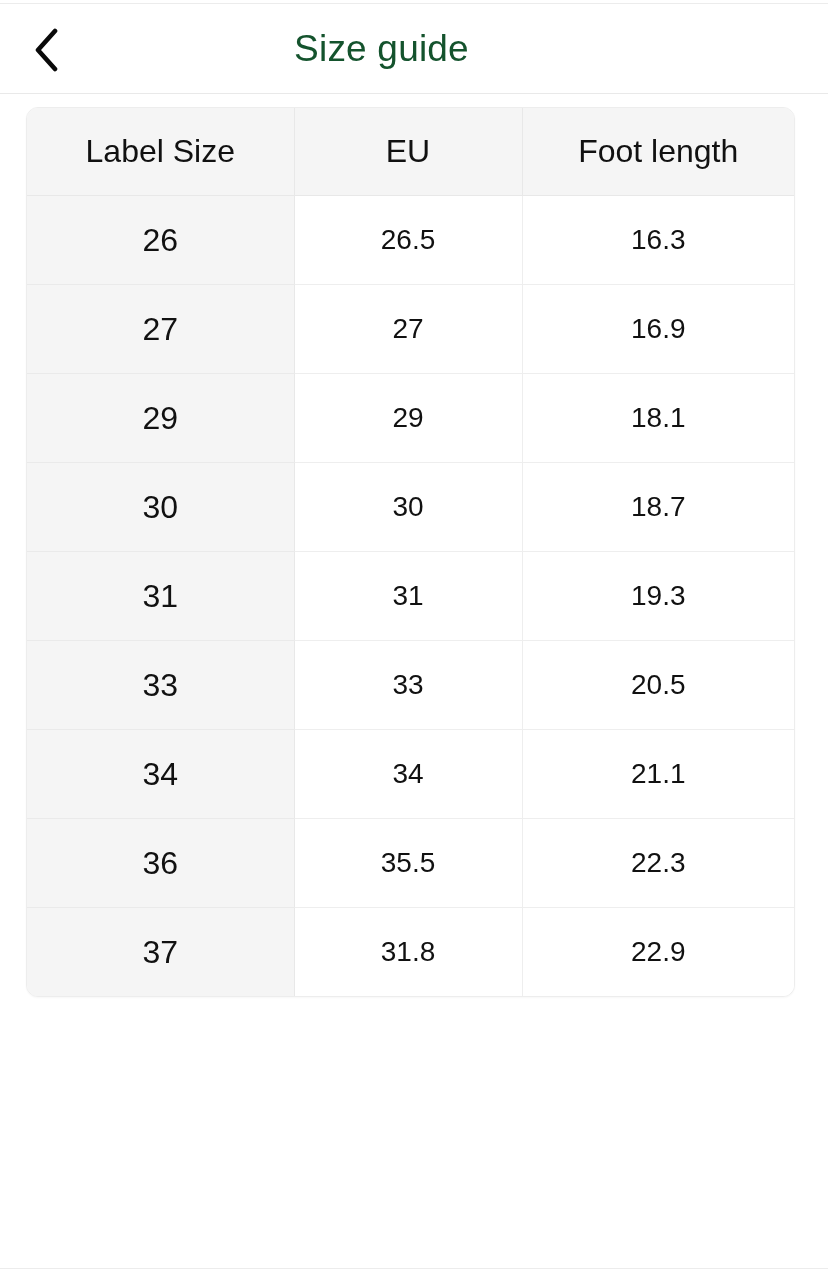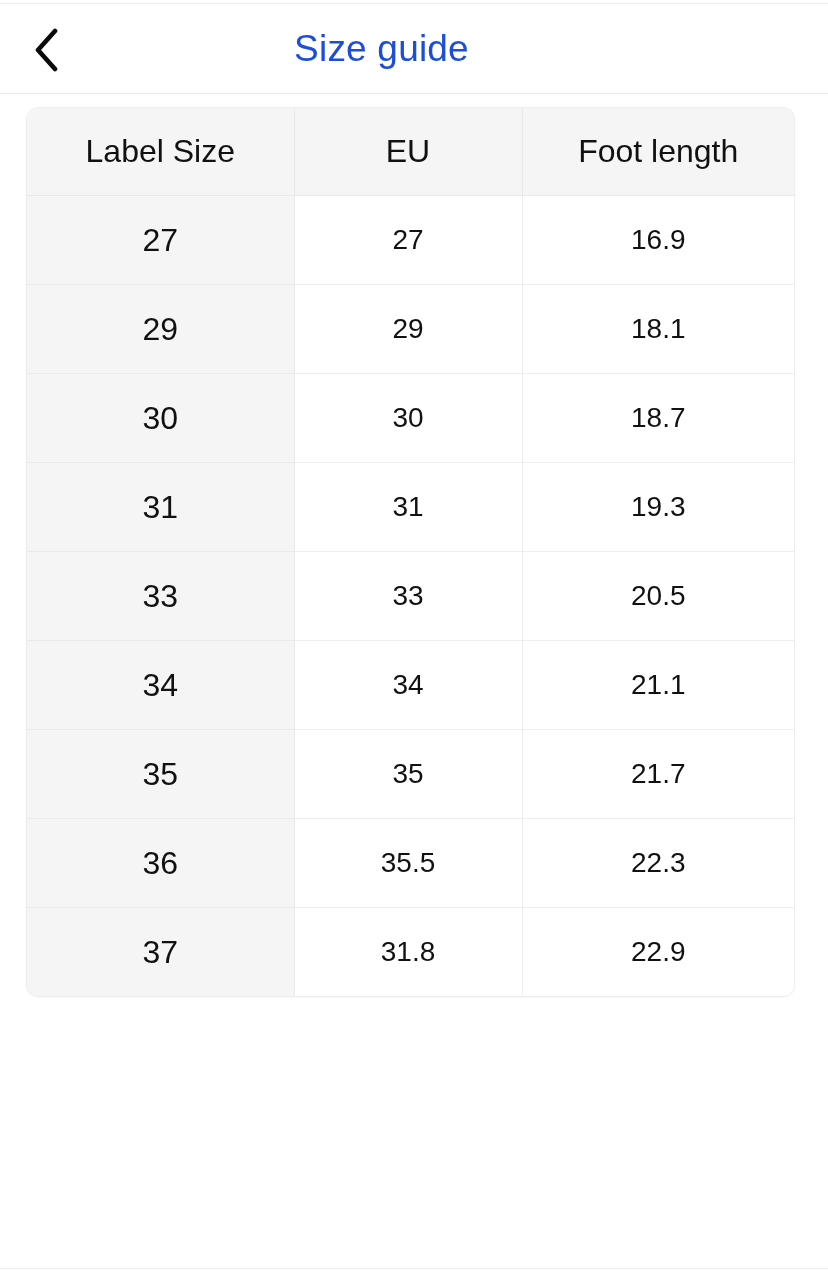--- a/index.html
+++ b/index.html
@@ -55,21 +55,21 @@
     position: absolute;
     left: 0;
     top: 0;
     width: 763px;
     height: 89px;
     line-height: 89px;
     text-align: center;
     font-size: 37px;
     font-weight: 400;
     letter-spacing: 0.2px;
-    color: #1d4ed8;
+    color: #14532d;
   }
 
   
   .table-card {
     position: absolute;
     left: 26px;
     top: 107px;
     width: 769px;
     border: 1px solid #ededed;
     border-radius: 12px;
@@ -159,20 +159,25 @@
     </colgroup>
     <thead>
       <tr>
         <th>Label Size</th>
         <th>EU</th>
         <th>Foot length</th>
       </tr>
     </thead>
     <tbody>
       <tr>
+        <td class="label-col">26</td>
+        <td>26.5</td>
+        <td>16.3</td>
+      </tr>
+      <tr>
         <td class="label-col">27</td>
         <td>27</td>
         <td>16.9</td>
       </tr>
       <tr>
         <td class="label-col">29</td>
         <td>29</td>
         <td>18.1</td>
       </tr>
       <tr>
@@ -189,25 +194,20 @@
         <td class="label-col">33</td>
         <td>33</td>
         <td>20.5</td>
       </tr>
       <tr>
         <td class="label-col">34</td>
         <td>34</td>
         <td>21.1</td>
       </tr>
       <tr>
-        <td class="label-col">35</td>
-        <td>35</td>
-        <td>21.7</td>
-      </tr>
-      <tr>
         <td class="label-col">36</td>
         <td>35.5</td>
         <td>22.3</td>
       </tr>
       <tr>
         <td class="label-col">37</td>
         <td>31.8</td>
         <td>22.9</td>
       </tr>
     </tbody>

